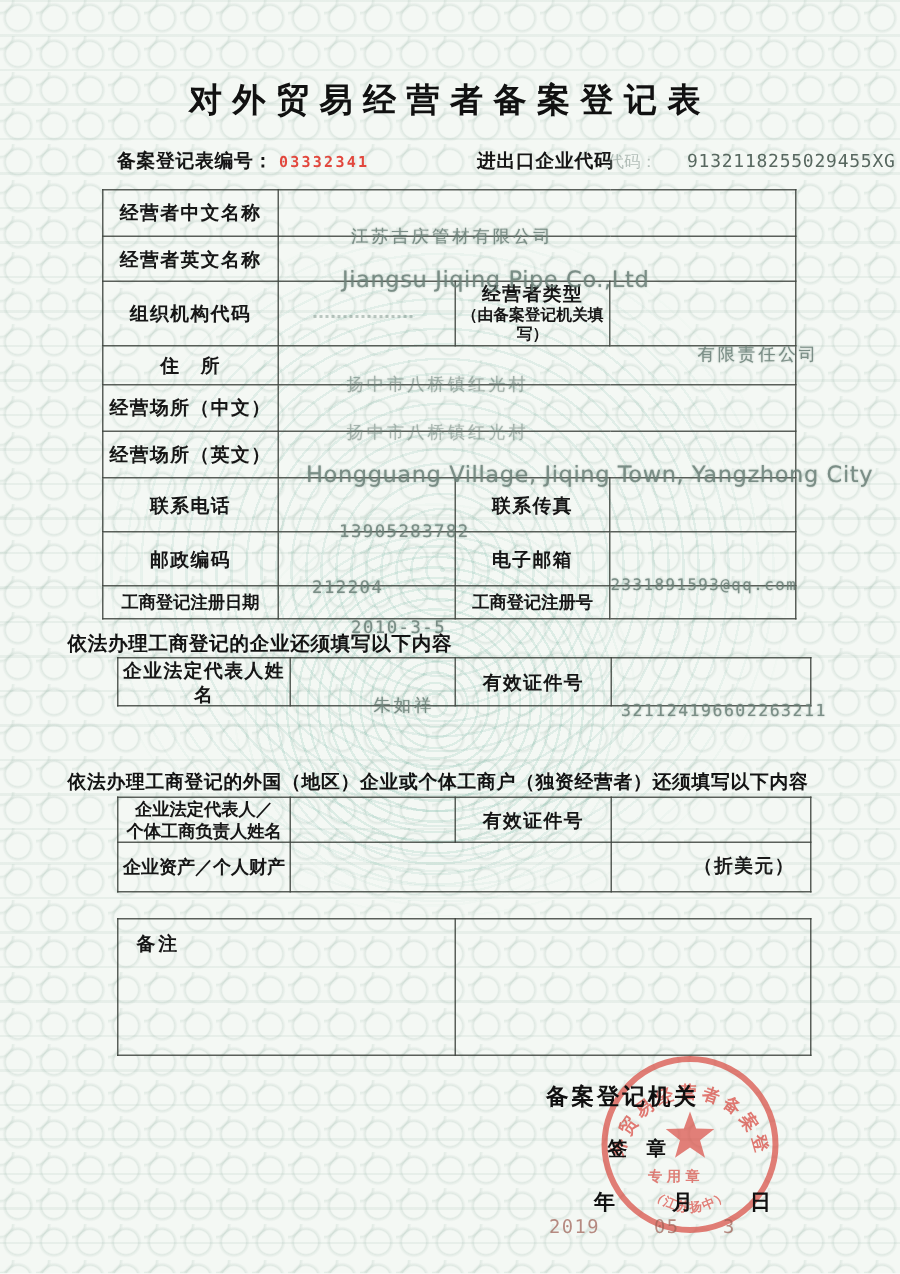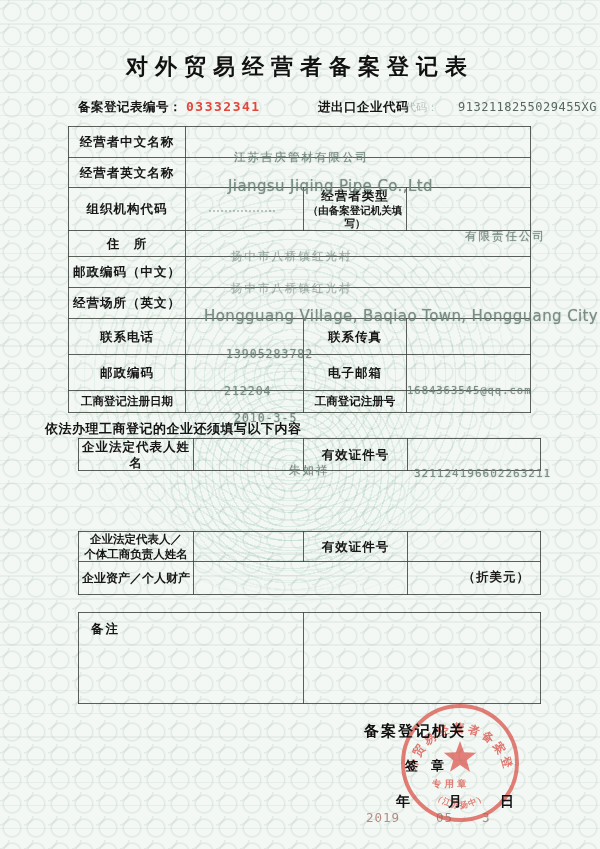--- a/index.html
+++ b/index.html
@@ -25,21 +25,21 @@
          background:repeating-radial-gradient(circle, rgba(66,158,132,.13) 0 1.5px, rgba(0,0,0,0) 1.5px 7px); }
 
   .title { position:absolute; top:52px; left:0; width:100%; text-align:center;
            font-size:22px; font-weight:700; color:#111; letter-spacing:7px; }
 
   .meta { position:absolute; top:99px; left:0; width:100%; font-size:12.5px; }
   .meta .lbl { font-weight:700; color:#151515; letter-spacing:.5px; }
   .meta-left { position:absolute; left:78px; top:0; white-space:nowrap; }
   .meta-right { position:absolute; left:318px; top:0; white-space:nowrap; }
   .regno { font-family:"DejaVu Sans Mono","Liberation Mono",monospace;
-           color:#e2473d; font-weight:700; font-size:13px; letter-spacing:1.5px; margin-left:4px; }
+           color:#e2473d; font-weight:700; font-size:10px; letter-spacing:1.5px; margin-left:4px; }
   .overlay-faint { color:#7d8f87; opacity:.55; font-size:11px; margin-left:-4px;margin-top:17px; }
   .iecode { font-family:"DejaVu Sans Mono","Liberation Mono",monospace;
             color:#57675f; font-size:12px; letter-spacing:.5px; margin-left:20px; }
 
   table.t { position:absolute; border-collapse:collapse; table-layout:fixed;
             border:1.8px solid rgba(52,58,52,.92); }
   table.t td { border:1.3px solid rgba(62,68,62,.85); position:relative; overflow:visible; }
   td.lab { text-align:center; font-weight:700; font-size:12.5px; color:#161616;
            letter-spacing:1px; padding:0 3px; line-height:1.25; }
   td.lab .sub { display:block; font-size:10.5px; letter-spacing:0; }
@@ -128,49 +128,49 @@
         <span class="val" style="right:-16px; bottom:-14px;">有限责任公司</span>
       </td>
     </tr>
     <tr style="height:26px">
       <td class="lab">住　所</td>
       <td class="cell" colspan="3">
         <span class="val" style="left:45px; bottom:-8px; opacity:.6;">扬中市八桥镇红光村</span>
       </td>
     </tr>
     <tr style="height:31px">
-      <td class="lab">邮政编码（中文）</td>
+      <td class="lab">经营场所（中文）</td>
       <td class="cell" colspan="3">
         <span class="val" style="left:45px; bottom:-9px; opacity:.55;">扬中市八桥镇红光村</span>
       </td>
     </tr>
     <tr style="height:31px">
       <td class="lab">经营场所（英文）</td>
       <td class="cell" colspan="3">
-        <span class="val en" style="left:18px; bottom:-7px;">Hongguang Village, Baqiao Town, Hongguang City</span>
+        <span class="val en" style="left:18px; bottom:-7px;">Hongguang Village, Jiqing Town, Yangzhong City</span>
       </td>
     </tr>
     <tr style="height:36px">
       <td class="lab">联系电话</td>
       <td class="cell">
         <span class="val num" style="left:40px; bottom:-7px;">13905283782</span>
       </td>
       <td class="lab">联系传真</td>
       <td class="cell">
         <span class="val"></span>
       </td>
     </tr>
     <tr style="height:36px">
       <td class="lab">邮政编码</td>
       <td class="cell">
-        <span class="val num" style="left:38px; bottom:-8px;margin-top:24px;">212204</span>
+        <span class="val num" style="left:22px; bottom:-8px;margin-top:24px;">212204</span>
       </td>
       <td class="lab">电子邮箱</td>
       <td class="cell">
-        <span class="val num" style="left:0px; bottom:-6px; font-size:10.5px;">1684363545@qq.com</span>
+        <span class="val num" style="left:0px; bottom:-6px; font-size:10.5px;">2331891593@qq.com</span>
       </td>
     </tr>
     <tr style="height:22px">
       <td class="lab" style="font-size:11.5px; letter-spacing:0;">工商登记注册日期</td>
       <td class="cell">
         <span class="val num" style="left:48px; bottom:-13px;">2010-3-5</span>
       </td>
       <td class="lab" style="font-size:11.5px; letter-spacing:0;">工商登记注册号</td>
       <td class="cell">
         <span class="val"></span>
@@ -185,30 +185,31 @@
     <colgroup>
         <col style="width:115px">
         <col style="width:110px">
         <col style="width:104px">
         <col style="width:133px">
       </colgroup>
     <tbody>
         <tr style="height:30px">
       <td class="lab">企业法定代表人姓名</td>
       <td class="cell">
-        <span class="val" style="left:55px; bottom:-8px;margin-left:40px;">朱如祥</span>
+        <span class="val" style="left:55px; bottom:-8px;">朱如祥</span>
       </td>
       <td class="lab">有效证件号</td>
       <td class="cell">
         <span class="val num" style="left:6px; bottom:-10px; font-size:11px;">321124196602263211</span>
       </td>
     </tr>
   </tbody>
     </table>
 
+  <div class="heading" style="top:513px; font-size:12.5px;">依法办理工商登记的外国（地区）企业或个体工商户（独资经营者）还须填写以下内容</div>
 
   <table class="t" style="top:531px; left:78px; width:462px;">
     <colgroup>
         <col style="width:115px">
         <col style="width:110px">
         <col style="width:104px">
         <col style="width:133px">
       </colgroup>
     <tbody>
         <tr style="height:30px">

